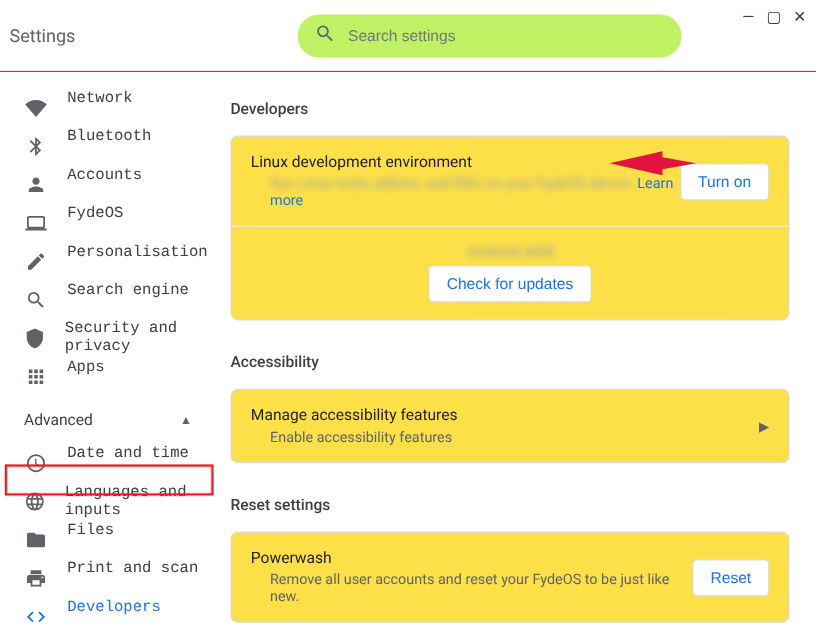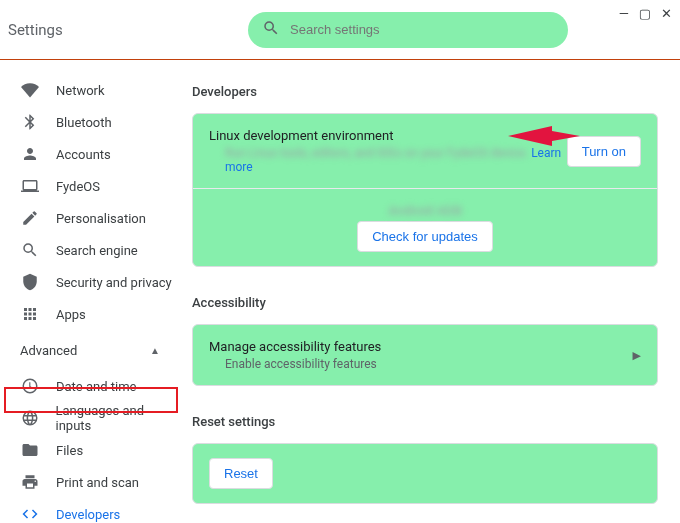--- a/index.html
+++ b/index.html
@@ -2,35 +2,35 @@
 <html><head>
 <meta charset="utf-8">
 <style>
   * { box-sizing: border-box; margin: 0; padding: 0; }
   body { font-family: Roboto, "Segoe UI", Arial, sans-serif; font-size: 13px; color: #202124; background: #fff; width: 680px; height: 523px; overflow: hidden; position: relative; }
   .window-controls { position: absolute; top: 6px; right: 8px; display: flex; gap: 10px; align-items: center; }
   .window-controls span { font-size: 13px; color: #3c4043; }
   .topbar { height: 60px; display: flex; align-items: center; padding-left: 8px; border-bottom: 1px solid #c2410c; }
   .topbar .title { font-size: 15px; color: #5f6368; width: 150px; }
   .search-wrap { flex: 0 0 auto; margin-left: 90px; }
-  .search { display: flex; align-items: center; background: #86efac; border-radius: 20px; height: 36px; width: 320px; padding: 0 14px; }
+  .search { display: flex; align-items: center; background: #bef264; border-radius: 20px; height: 36px; width: 320px; padding: 0 14px; }
   .search svg { width: 18px; height: 18px; fill: #5f6368; }
   .search input { border: none; background: transparent; outline: none; margin-left: 10px; font-size: 13px; color: #5f6368; width: 100%; }
   .layout { display: flex; height: calc(523px - 60px); }
   .sidebar { width: 180px; flex-shrink: 0; padding-top: 14px; overflow-y: auto; }
-  .nav-item { display: flex; align-items: center; height: 32px; padding-left: 20px; cursor: pointer; color: #3c4043; font-size: 13px; }
+  .nav-item { display: flex; height: 32px; padding-left: 20px; cursor: pointer; color: #3c4043; font-size: 13px; font-family: Liberation Mono, monospace; }
   .nav-item .icon { width: 20px; display: flex; align-items: center; justify-content: center; margin-right: 16px; color: #5f6368; }
   .nav-item .icon svg { width: 18px; height: 18px; fill: currentColor; }
   .nav-item.active { color: #1a73e8; }
   .nav-item.active .icon { color: #1a73e8; }
   .adv-header { display: flex; align-items: center; justify-content: space-between; height: 40px; padding: 0 20px; color: #3c4043; font-size: 13px; cursor: pointer; }
   .adv-header .chev { font-size: 10px; color: #5f6368; }
   .main { flex: 1; padding: 20px 22px 0 12px; overflow-y: auto; }
   .section-title { font-size: 13px; color: #3c4043; margin: 4px 0 14px 0; font-weight: 500; }
-  .card { border: 1px solid #dadce0; border-radius: 6px; background: #86efac; margin-bottom: 28px; }
+  .card { border: 1px solid #dadce0; border-radius: 6px; background: #fde047; margin-bottom: 28px; }
   .row { display: flex; align-items: center; justify-content: space-between; padding: 14px 16px; }
   .row + .row { border-top: 1px solid #e8eaed; flex-direction: column; }
   .row .txt { flex: 1; }
   .row .primary { font-size: 13px; color: #202124; margin-bottom: 3px; }
   .row .secondary { font-size: 12px; color: #5f6368; margin-left: 16px; }
   .row .secondary a { color: #1a73e8; text-decoration: none; }
   .btn { border: 1px solid #dadce0; background: #fff; color: #1a73e8; font-size: 13px; padding: 7px 14px; border-radius: 4px; cursor: pointer; font-weight: 500; white-space: nowrap; }
   .toggle { width: 28px; height: 14px; background: #bdc1c6; border-radius: 7px; position: relative; }
   .toggle::after { content: ""; position: absolute; width: 16px; height: 16px; background: #fff; border: 1px solid #bdc1c6; border-radius: 50%; top: -2px; left: -2px; }
   .chevron-right { color: #5f6368; font-size: 11px; }
@@ -207,20 +207,24 @@
           <div class="primary">Manage accessibility features</div>
           <div class="secondary">Enable accessibility features</div>
         </div>
         <span class="chevron-right">▶</span>
       </div>
     </div>
 
     <div class="section-title">Reset settings</div>
     <div class="card">
       <div class="row">
+        <div class="txt">
+          <div class="primary">Powerwash</div>
+          <div class="secondary">Remove all user accounts and reset your FydeOS to be just like new.</div>
+        </div>
         <button class="btn">Reset</button>
       </div>
     </div>
 
   </div>
 </div>
 
 <div class="highlight-box hb1"></div>
 
 <div class="arrow">

